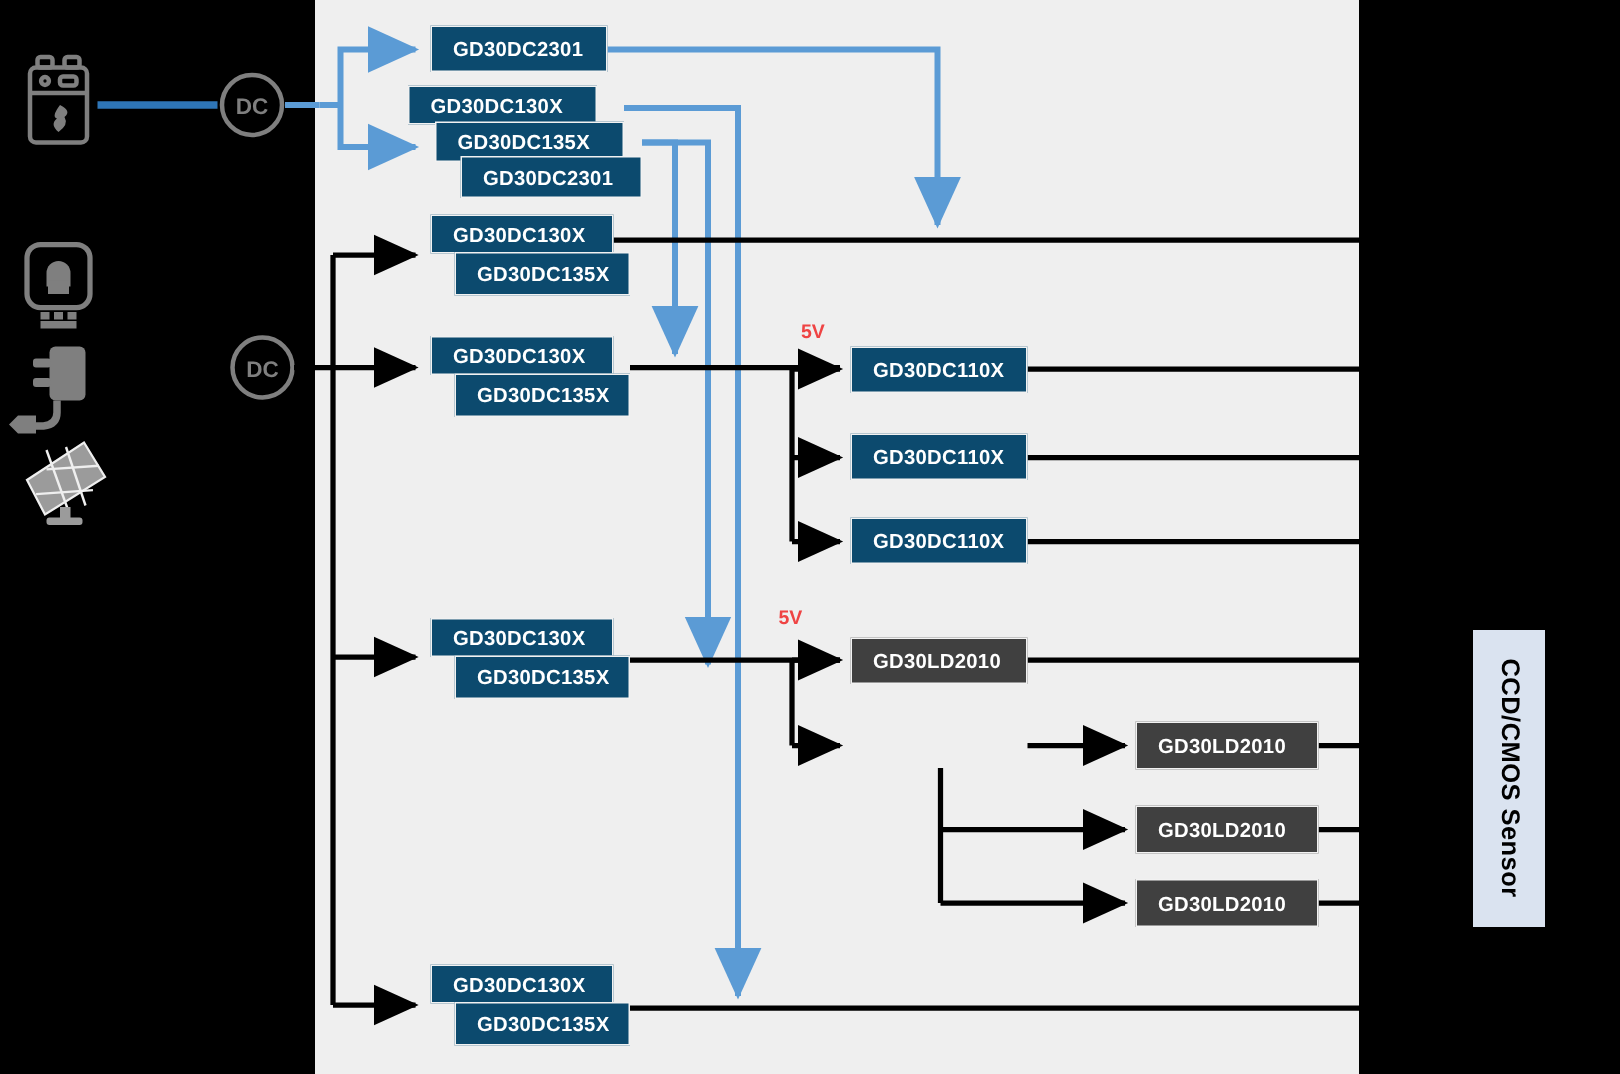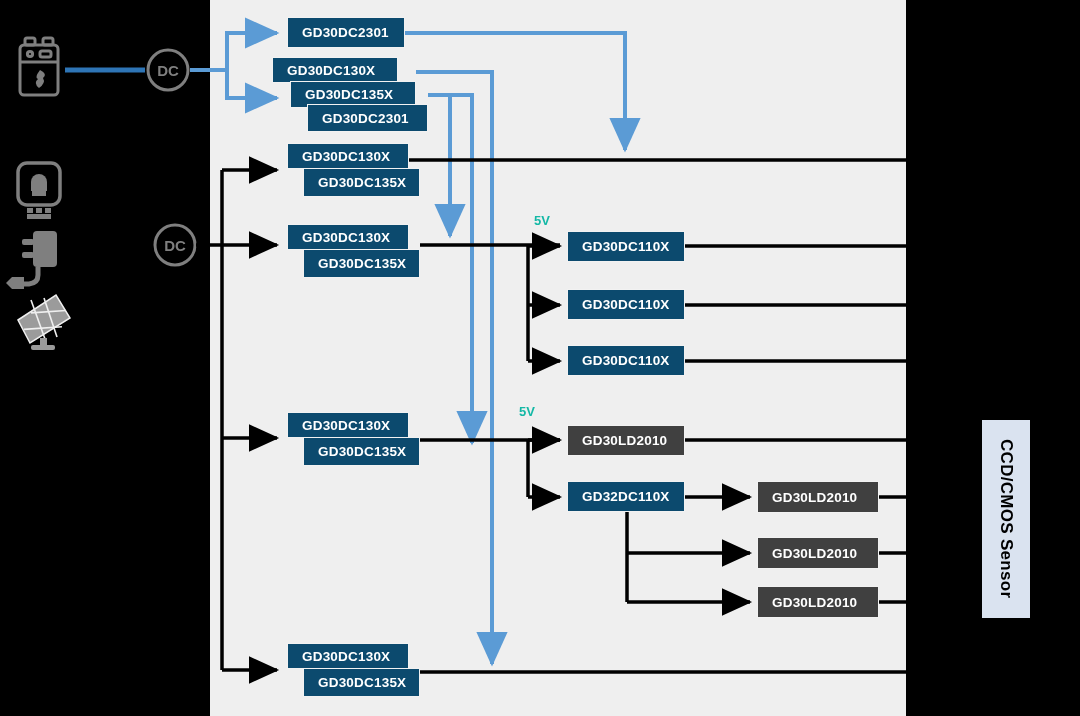--- a/index.html
+++ b/index.html
@@ -4,21 +4,21 @@
 <style>
   html,body{margin:0;padding:0;background:#000;}
   body{width:1080px;height:716px;overflow:hidden;font-family:"Liberation Sans",sans-serif;}
   #stage{position:relative;width:1080px;height:716px;background:#000;}
   svg{position:absolute;top:0;left:0;}
   .blk{position:absolute;box-sizing:border-box;display:flex;align-items:center;
        color:#fff;font-weight:bold;font-size:13.5px;letter-spacing:.2px;
        border:1.5px solid #f2f2f2;padding-left:14px;white-space:nowrap;}
   .blue{background:#0c4a6e;}
   .green{background:#404040;}
-  .lbl5v{position:absolute;color:#14b8a6;font-weight:bold;font-size:13px;}
+  .lbl5v{position:absolute;color:#ef4444;font-weight:bold;font-size:13px;}
   .sensor{position:absolute;background:#dae3f0;border:1px solid #dae3f0;
           display:flex;align-items:center;justify-content:center;}
   .sensor span{writing-mode:vertical-rl;color:#000;font-weight:bold;font-size:17px;letter-spacing:.3px;}
 </style>
 </head>
 <body>
 
 <div id="stage">
 
   <svg width="1080" height="716">
@@ -145,21 +145,20 @@
   <div class="blk blue" style="left:303px;top:437px;width:117px;height:29px;">GD30DC135X</div>
 
   <div class="blk blue" style="left:287px;top:643px;width:122px;height:26px;">GD30DC130X</div>
   <div class="blk blue" style="left:303px;top:668px;width:117px;height:29px;">GD30DC135X</div>
 
   <div class="blk blue" style="left:567px;top:231px;width:118px;height:31px;">GD30DC110X</div>
   <div class="blk blue" style="left:567px;top:289px;width:118px;height:31px;">GD30DC110X</div>
   <div class="blk blue" style="left:567px;top:345px;width:118px;height:31px;">GD30DC110X</div>
 
   <div class="blk green" style="left:567px;top:425px;width:118px;height:31px;">GD30LD2010</div>
-  <div class="blk blue" style="left:567px;top:481px;width:118px;height:31px;">GD32DC110X</div>
 
   <div class="blk green" style="left:757px;top:481px;width:122px;height:32px;">GD30LD2010</div>
   <div class="blk green" style="left:757px;top:537px;width:122px;height:32px;">GD30LD2010</div>
   <div class="blk green" style="left:757px;top:586px;width:122px;height:32px;">GD30LD2010</div>
 
   <div class="sensor" style="left:982px;top:420px;width:46px;height:196px;">
     <span>CCD/CMOS Sensor</span>
   </div>
 
 </div>

